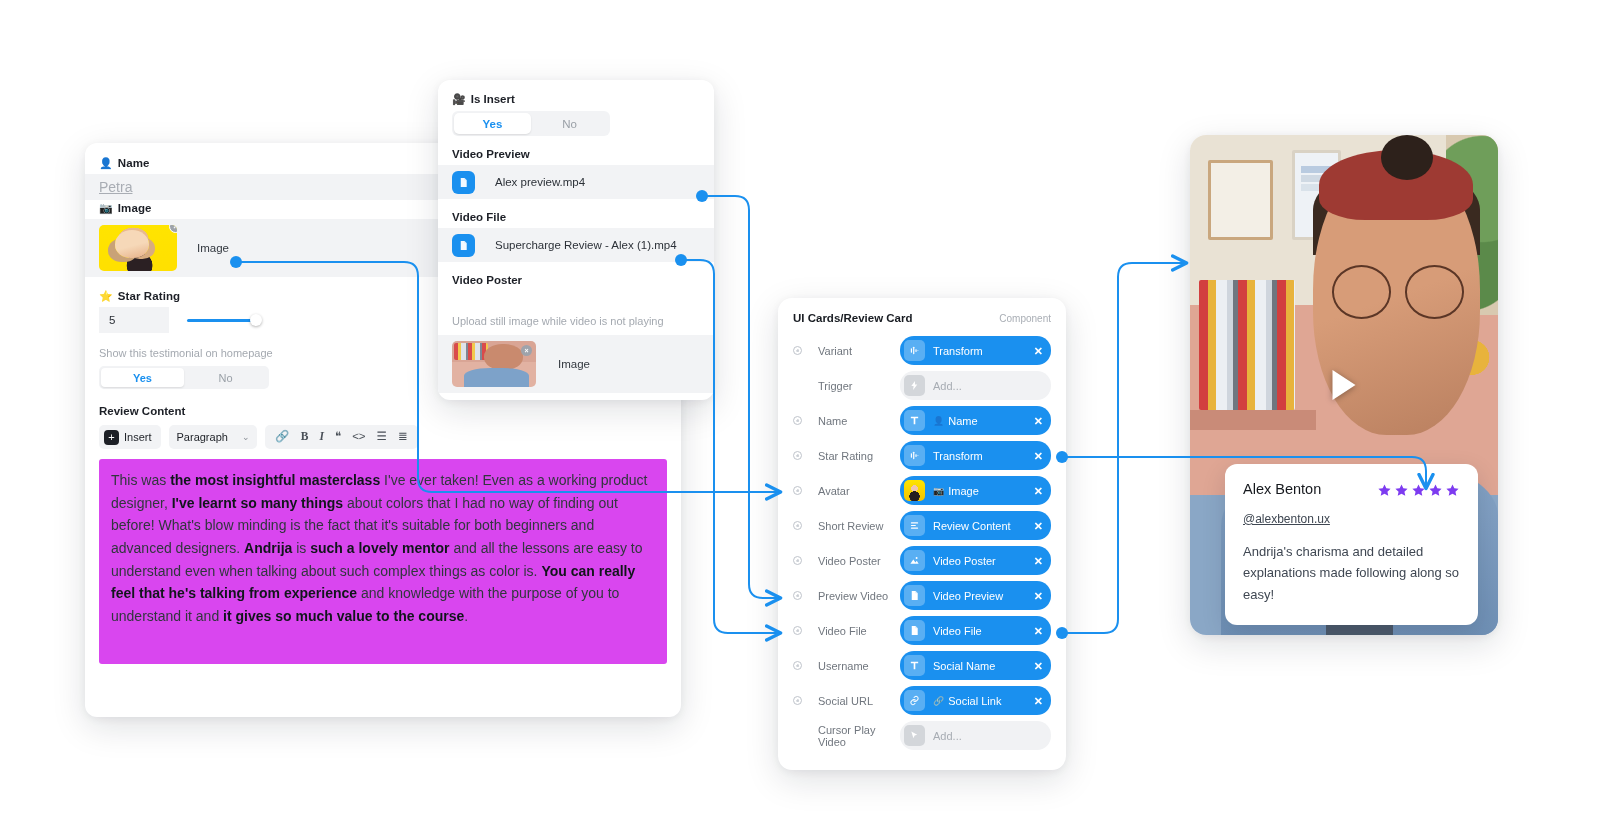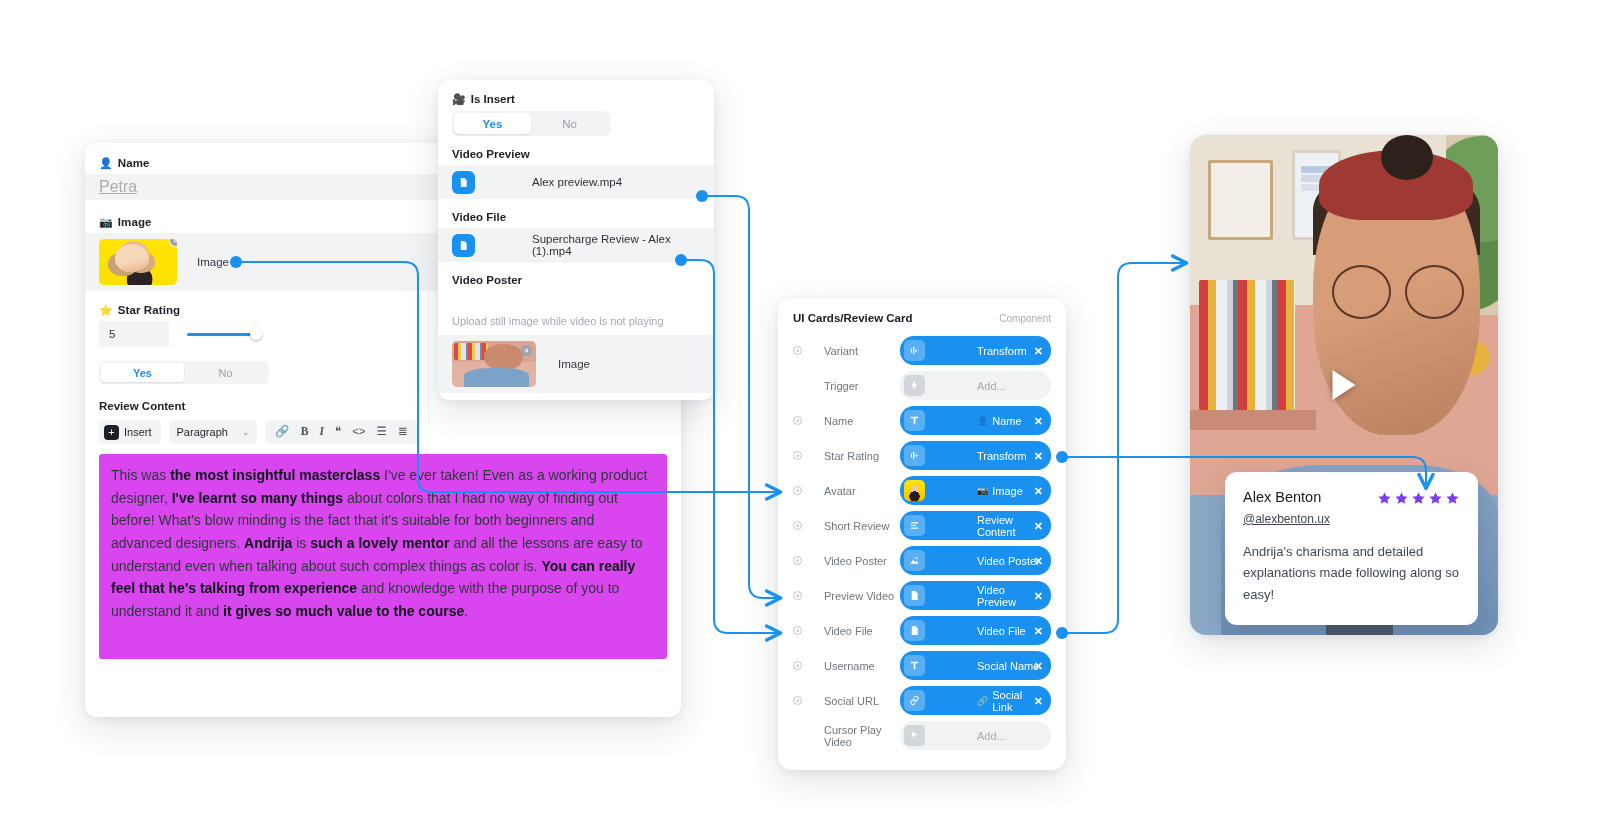--- a/index.html
+++ b/index.html
@@ -30,22 +30,22 @@
   }
   .lp-inner { padding: 14px 0 0 0; }
   .fld-label {
     font-size: 11.5px; font-weight: 700; color: #1c1f26;
     display: flex; align-items: center; gap: 5px;
     padding: 0 0 5px 14px; letter-spacing: .1px;
   }
   .fld-emoji { font-size: 11px; line-height: 1; }
   .inp {
     background: #f2f3f5; height: 26px; display: flex; align-items: center;
-    padding: 0 14px; font-size: 16px; color: #a9adb4;
-    margin-bottom: 16px;
+    padding: 0 14px; font-size: 14px; color: #a9adb4;
+    margin-bottom: 2px;
     text-decoration: underline;
   }
   .imgrow {
     background: #f2f3f5; height: 58px; display: flex; align-items: center;
     padding: 0 14px; margin-bottom: 13px; position: relative;
   }
   .thumb {
     width: 78px; height: 46px; border-radius: 5px; position: relative;
     background:
       radial-gradient(circle at 52% 88%, #2b2023 0 22%, transparent 23%),
@@ -119,21 +119,21 @@
   
   #video-panel {
     left: 438px; top: 80px; width: 276px; height: 320px;
     border-radius: 12px; z-index: 4; padding: 13px 0 0 0; overflow: hidden;
   }
   .vp-label { font-size: 11.5px; font-weight: 700; color: #1c1f26; display: flex; gap: 5px; align-items: center; padding: 0 0 6px 14px; }
   .vp-seg { margin: 0 0 12px 14px; width: 158px; height: 25px; background: #f2f3f5; border-radius: 6px; display: flex; padding: 2px; }
   .vp-seg > div { flex: 1; display: flex; align-items: center; justify-content: center; font-size: 11.5px; border-radius: 5px; color: #9aa0a7; }
   .vp-seg > div.on { background: #fff; color: #1a90ef; font-weight: 600; box-shadow: 0 1px 2px rgba(0,0,0,.10); }
   .vp-sub { font-size: 11.5px; font-weight: 700; color: #1c1f26; padding: 0 0 5px 14px; }
-  .file-row { background: #f2f3f5; height: 34px; display: flex; align-items: center; padding: 0 14px; margin-bottom: 12px; gap: 37px; }
+  .file-row { background: #f2f3f5; height: 34px; display: flex; align-items: center; padding: 0 14px; margin-bottom: 12px; }
   .file-ic { width: 23px; height: 23px; border-radius: 6px; background: #1a90ef; display: flex; align-items: center; justify-content: center; flex: 0 0 auto; }
   .file-ic svg { width: 11px; height: 11px; display: block; }
   .file-name { font-size: 11.5px; color: #2c3138; margin-left: 20px; }
   .vp-note { font-size: 11px; color: #a4a9b0; padding: 0 0 8px 14px; margin-top: 24px; }
   .poster-row { background: #f2f3f5; height: 58px; display: flex; align-items: center; padding: 0 14px; }
   .poster-thumb {
     width: 84px; height: 46px; border-radius: 5px; position: relative; overflow: hidden; flex: 0 0 auto;
     background: linear-gradient(#d9a595 0 46%, #e2b2a2 46% 100%);
   }
   .poster-thumb .books { position: absolute; left: 2px; top: 2px; width: 40%; height: 38%;
@@ -146,29 +146,29 @@
 
   
   #component-panel {
     left: 778px; top: 298px; width: 288px; height: 472px;
     border-radius: 14px; z-index: 5; padding: 14px 15px 0 15px;
   }
   .cp-head { display: flex; align-items: baseline; justify-content: space-between; margin-bottom: 12px; }
   .cp-title { font-size: 11.5px; font-weight: 700; color: #181c22; }
   .cp-type { font-size: 10px; color: #a9aeb5; }
   .prop { display: flex; align-items: center; height: 29px; margin-bottom: 6px; }
-  .prop-lbl { width: 107px; display: flex; align-items: center; gap: 22px; font-size: 11px; color: #70767e; }
+  .prop-lbl { width: 107px; display: flex; align-items: center; gap: 16px; font-size: 11px; color: #70767e; }
   .dot-ic { width: 9px; height: 9px; border-radius: 50%; border: 1.2px solid #bfc4cb; position: relative; flex: 0 0 auto; }
   .dot-ic:before, .dot-ic:after { content: ""; position: absolute; background: #bfc4cb; }
   .dot-ic:before { left: 50%; top: 1.6px; bottom: 1.6px; width: 1.2px; transform: translateX(-50%); }
   .dot-ic:after { top: 50%; left: 1.6px; right: 1.6px; height: 1.2px; transform: translateY(-50%); }
   .dot-spacer { width: 9px; flex: 0 0 auto; }
   .pill {
     flex: 1; height: 100%; border-radius: 14px; background: #1a90ef; display: flex; align-items: center;
-    padding: 0 8px 0 4px; color: #fff; position: relative; gap: 44px;
+    padding: 0 8px 0 4px; color: #fff; position: relative;
   }
   .pill.empty { background: #f1f2f4; }
   .pill .badge {
     width: 21px; height: 21px; border-radius: 5px; background: rgba(255,255,255,.28);
     display: flex; align-items: center; justify-content: center; flex: 0 0 auto; overflow: hidden;
   }
   .pill.empty .badge { background: #d3d6da; }
   .pill .badge svg { width: 11px; height: 11px; display: block; }
   .pill .ptxt { font-size: 11px; margin-left: 8px; color: #ffffff; display: flex; align-items: center; gap: 4px; }
   .pill.empty .ptxt { color: #a7acb3; }
@@ -210,21 +210,21 @@
     width: 0; height: 0; border-left: 23px solid #fff; border-top: 15px solid transparent; border-bottom: 15px solid transparent;
     filter: drop-shadow(0 1px 3px rgba(0,0,0,.35));
   }
   .review-box {
     position: absolute; left: 35px; right: 20px; bottom: 10px;
     background: #fff; border-radius: 12px; padding: 16px 18px 20px 18px;
     box-shadow: 0 8px 24px rgba(16,24,40,.14);
   }
   .rb-top { display: flex; align-items: flex-start; justify-content: space-between; }
   .rb-name { font-size: 14.5px; font-weight: 400; color: #15181d; line-height: 1.25; }
-  .rb-handle { font-size: 12px; color: #3f4752; text-decoration: underline; display: inline-block; margin-top: 6px; }
+  .rb-handle { font-size: 12px; color: #3f4752; text-decoration: underline; display: inline-block; margin-top: 14px; }
   .rb-stars { display: flex; gap: 2px; margin-top: 3px; }
   .rb-stars svg { width: 15px; height: 15px; display: block; }
   .rb-text { margin-top: 14px; font-size: 13px; line-height: 1.65; color: #3f4752; }
 
   
   #wires { position: absolute; inset: 0; z-index: 6; pointer-events: none; }
 </style>
 </head>
 <body>
 
@@ -254,20 +254,21 @@
         <span class="fld-emoji">⭐</span>
         <span>Star Rating</span>
       </div>
       <div class="rating-wrap">
         <div class="rating-box">5</div>
         <div class="slider">
             <div class="knob"></div>
           </div>
       </div>
 
+      <div class="sub-note">Show this testimonial on homepage</div>
       <div class="seg">
         <div class="on">Yes</div>
         <div>No</div>
       </div>
 
       <div class="rc-title">Review Content</div>
       <div class="toolbar">
         <div class="tb-insert">
           <span class="plus-sq">+</span>
           <span>Insert</span>

